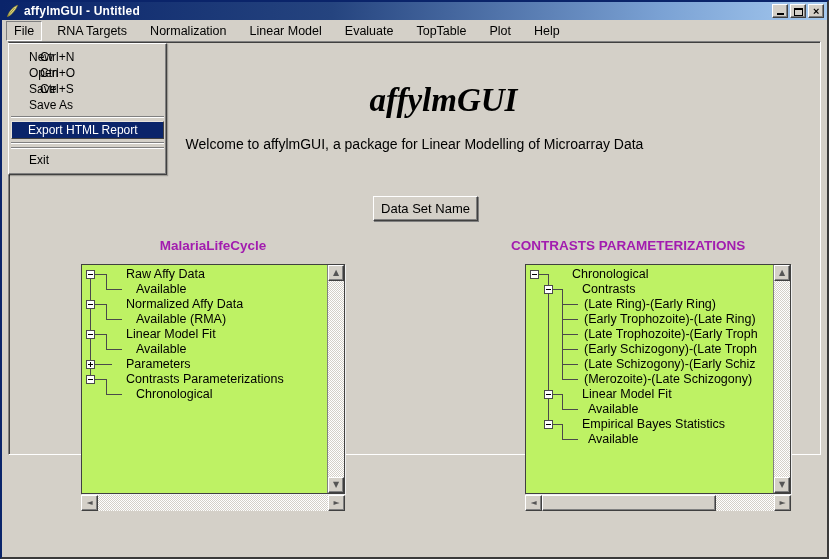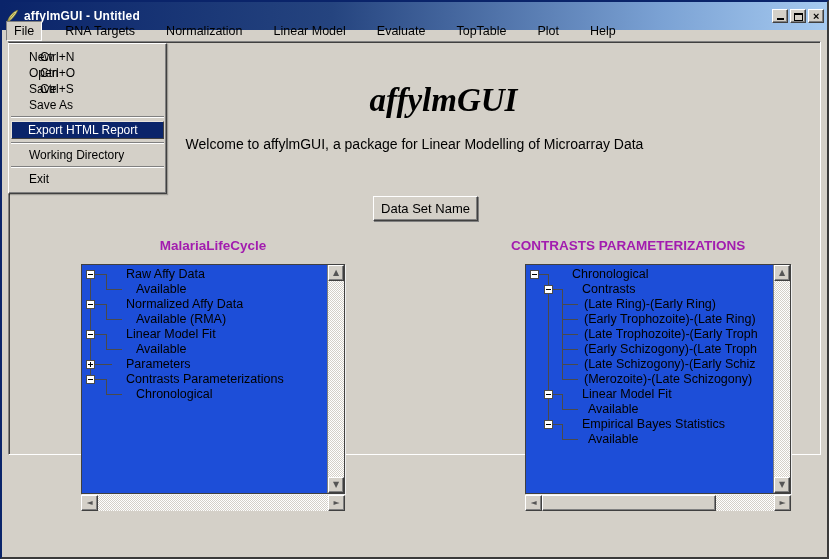--- a/index.html
+++ b/index.html
@@ -1,53 +1,53 @@
 <!DOCTYPE html>
 <html><head>
 <meta charset="utf-8">
 <style>
   html,body{margin:0;padding:0;background:#555;}
   *{box-sizing:border-box;font-family:"Liberation Sans",sans-serif;}
   .window{position:relative;width:829px;height:559px;background:#d4d0c8;overflow:hidden;
           border:2px solid;border-color:#0a246a #3a3a3a #3a3a3a #0a246a;}
   
-  .titlebar{position:absolute;left:0;top:0;width:825px;height:28px;
+  .titlebar{position:absolute;left:0;top:0;width:825px;height:18px;
             background:linear-gradient(to right,#0a246a 0%,#25447f 40%,#7ba2d4 80%,#a6caf0 100%);
             display:flex;align-items:center;padding:0 3px;color:#fff;}
   .app-icon{width:14px;height:14px;margin-right:5px;flex:0 0 auto;display:block;}
   .title-text{font-size:12px;font-weight:bold;letter-spacing:0.2px;white-space:nowrap;flex:1;}
   .win-controls{display:flex;gap:2px;}
   .wbtn{width:16px;height:14px;background:#d4d0c8;border:1px solid;border-color:#fff #404040 #404040 #fff;
         box-shadow:inset -1px -1px 0 #808080;padding:0;display:flex;align-items:flex-end;justify-content:center;cursor:default;}
   .g-min{width:7px;height:2px;background:#000;margin-bottom:2px;}
   .g-max{width:9px;height:8px;border:1px solid #000;border-top:2px solid #000;margin-bottom:1px;background:transparent;}
   .g-close{font-size:11px;font-weight:bold;color:#000;line-height:12px;margin-bottom:0px;}
   
   .menubar{position:absolute;left:0;top:19px;width:825px;height:20px;display:flex;align-items:center;padding-left:4px;}
-  .mb-item{font-size:12.5px;color:#000;padding:2px 7px;margin-right:15px;white-space:nowrap;border:1px solid transparent;}
+  .mb-item{font-size:12.5px;color:#000;padding:2px 7px;margin-right:7px;white-space:nowrap;border:1px solid transparent;}
   .mb-item.pressed{border-color:#808080 #fff #fff #808080;background:#d4d0c8;}
   
   .main-panel{position:absolute;left:6px;top:39px;width:813px;height:414px;background:#d4d0c8;
               border:1px solid;border-color:#808080 #fff #fff #808080;box-shadow:inset 1px 1px 0 #404040;}
   .app-title{position:absolute;left:0;right:0;top:40px;text-align:center;margin-left:58px;
              font-family:"Liberation Serif",serif;font-size:33px;font-weight:bold;font-style:italic;color:#000;}
   .welcome{position:absolute;left:0;right:0;top:94px;text-align:center;font-size:14px;color:#000;}
   .dsn-btn{position:absolute;left:364px;top:154px;width:105px;height:25px;background:#d4d0c8;
            border:1px solid;border-color:#fff #404040 #404040 #fff;box-shadow:inset -1px -1px 0 #808080, 1px 1px 0 #808080;
            font-size:13px;color:#000;cursor:default;}
   .tree-title{position:absolute;top:196px;font-weight:bold;font-size:13.5px;color:#a21caf;white-space:nowrap;}
   .tt-left{left:72px;width:264px;text-align:center;}
   .tt-right{left:502px;}
   
   .treew{position:absolute;top:222px;}
   .tw-left{left:72px;width:264px;}
   .tw-right{left:516px;width:266px;}
   .tbox{position:relative;width:100%;height:230px;background:#fff;border:1px solid #404040;
         box-shadow:1px 1px 0 #efefef;display:flex;}
-  .tcontent{position:relative;flex:1;overflow:hidden;background:#1d4ed8;text-align:center;}
+  .tcontent{position:relative;flex:1;overflow:hidden;background:#bef264;text-align:center;}
   .tlines{position:absolute;left:0;top:0;}
   .lbl{position:absolute;height:15px;line-height:15px;font-size:12.5px;color:#000;white-space:nowrap;}
   .bx{position:absolute;width:9px;height:9px;background:#fff;border:1px solid #4a4a4a;}
   .bx::before{content:"";position:absolute;left:1px;right:1px;top:3px;height:1px;background:#000;}
   .bx.plus::after{content:"";position:absolute;top:1px;bottom:1px;left:3px;width:1px;background:#000;}
   
   .vscroll{flex:0 0 17px;display:flex;flex-direction:column;border-left:1px solid #808080;}
   .hscroll{height:16px;margin-top:1px;display:flex;width:100%;}
   .sbtn{flex:0 0 auto;width:17px;height:16px;background:#d4d0c8;border:1px solid;border-color:#fff #404040 #404040 #fff;
         box-shadow:inset -1px -1px 0 #808080;display:flex;align-items:center;justify-content:center;padding:0;}
@@ -246,22 +246,19 @@
       <span class="maccel">Ctrl+S</span>
     </div>
     <div class="mitem">
       <span>Save As</span>
     </div>
     <div class="msep"></div>
     <div class="mitem hi">
       <span>Export HTML Report</span>
     </div>
     <div class="msep"></div>
-    <div class="mitem">
-      <span>Working Directory</span>
-    </div>
     <div class="msep"></div>
     <div class="mitem">
       <span>Exit</span>
     </div>
   </div>
 
 </div>
 
 </body></html>

